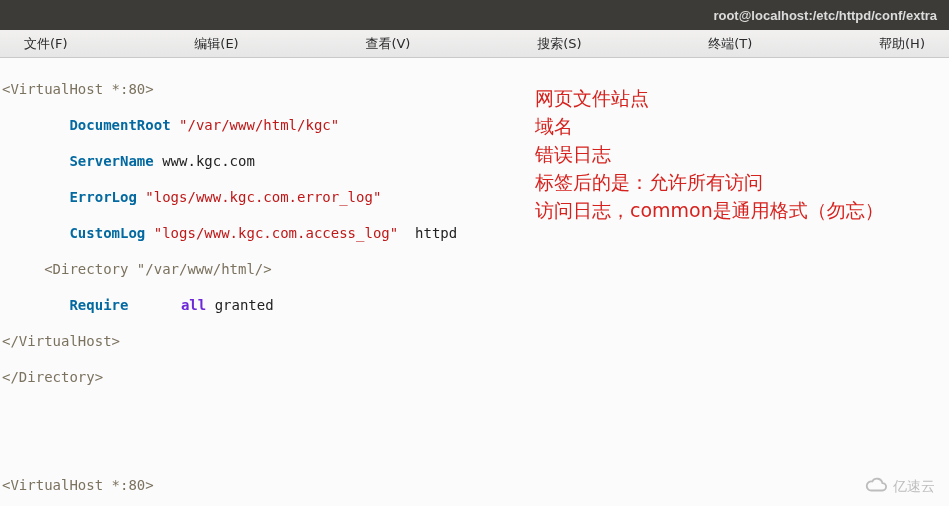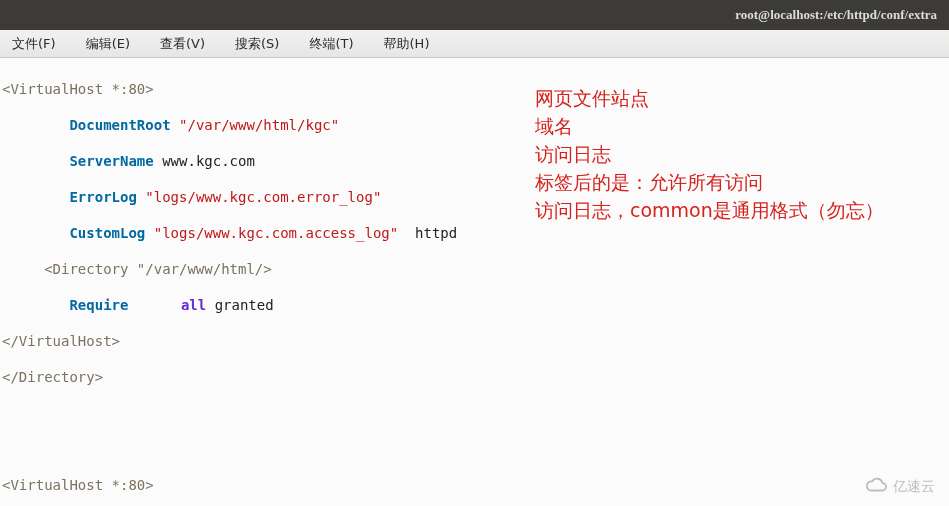--- a/index.html
+++ b/index.html
@@ -13,35 +13,36 @@
       position: relative;
     }
     .titlebar {
       height: 30px;
       background: #3c3b37;
       color: #dcdcdc;
       display: flex;
       align-items: center;
       justify-content: flex-end;
       padding: 0 12px;
-      font-family: Liberation Serif, serif;
+      font-family: Liberation Sans, sans-serif;
       font-size: 13px;
       font-weight: bold;
     }
     .menubar {
       height: 28px;
       background: linear-gradient(#f2f1f0, #e6e6e6);
       border-bottom: 1px solid #c9c9c9;
       display: flex;
       align-items: center;
-      padding: 0 12px;
+      padding: 0 24px;
       font-family: "DejaVu Sans", sans-serif;
       font-size: 13px;
       color: #2b2b2b;
       gap: 30px;
+      justify-content: space-between;
     }
     .menuitem { cursor: pointer; }
     .editor {
       padding: 4px 0 0 2px;
       white-space: pre;
       line-height: 18px;
       font-size: 14px;
       color: #111;
       position: relative;
     }
@@ -114,21 +115,21 @@
 
 
 
 
 
 </div>
 
 <div class="annotations">
   <div>网页文件站点</div>
   <div>域名</div>
-  <div>访问日志</div>
+  <div>错误日志</div>
   <div>标签后的是：允许所有访问</div>
   <div>访问日志，common是通用格式（勿忘）</div>
 </div>
 
 <div class="watermark">
   <span>
     <svg viewBox="0 0 24 24" fill="none" stroke="#bdbdbd" stroke-width="2">
       <path d="M7 18a5 5 0 1 1 .9-9.9A6 6 0 0 1 19 10a4 4 0 0 1 0 8H7z"></path>
     </svg>
   </span>

